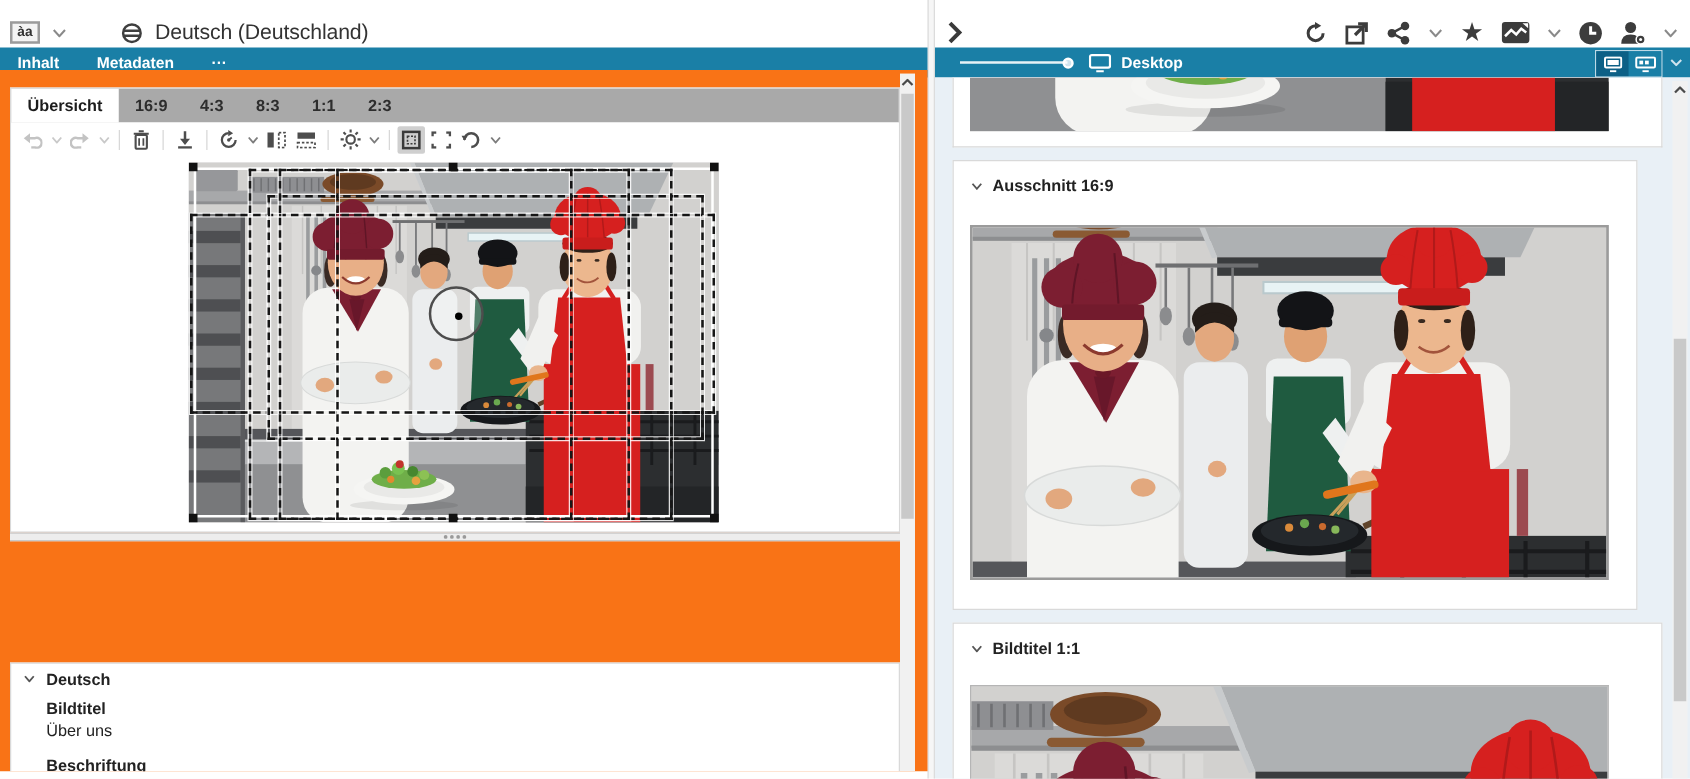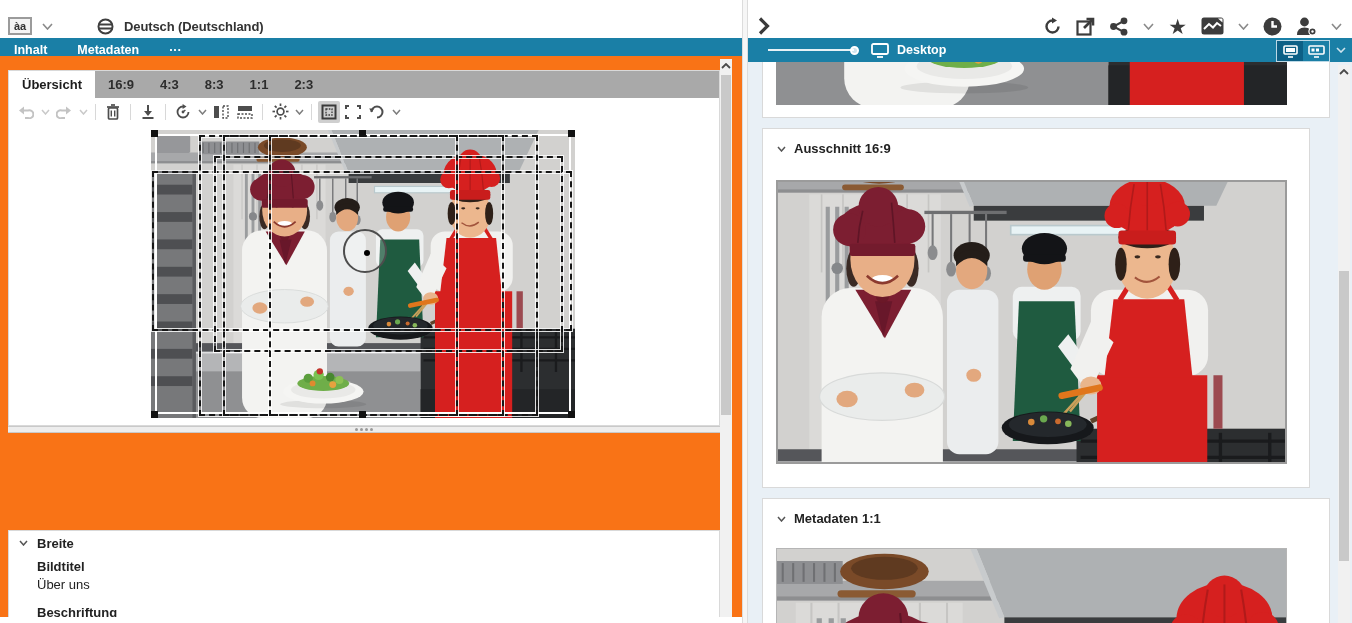--- a/index.html
+++ b/index.html
@@ -4,21 +4,21 @@
 <style>
   * { margin:0; padding:0; box-sizing:border-box; }
   html,body { width:1352px; height:623px; overflow:hidden; background:#fff;
     font-family:"Liberation Sans", sans-serif; color:#222; }
   .abs { position:absolute; }
   #app { position:relative; width:1352px; height:623px; background:#fff; }
 
   
   #topbar { left:0; top:0; width:1352px; height:38px; background:#fff; }
   .tb-group { position:absolute; top:0; height:52px; display:flex; align-items:center; gap:10px; }
-  .tb-label { font-size:13px; font-weight:bold; color:#333; letter-spacing:-0.1px; }
+  .tb-label { font-size:17px; font-weight:normal; color:#333; letter-spacing:-0.1px; }
   .lang-box { width:24px; height:18px; border:2px solid #9b9b9b; background:#f4f4f4;
     font-size:11px; font-weight:bold; color:#333; display:flex; align-items:center; justify-content:center; }
   .icon { display:inline-flex; align-items:center; justify-content:center; }
   .divider-v { position:absolute; left:742px; top:0; width:6px; height:623px;
     background:#f6f6f6; border-left:1px solid #dcdcdc; border-right:1px solid #dcdcdc; }
 
   
   .tealbar { position:absolute; top:38px; height:24px; background:#1a7fa6; }
   #tealbar-left { left:0; width:742px; }
   #tealbar-right { left:748px; width:604px; }
@@ -566,21 +566,21 @@
         <i></i>
       </div>
 
 
     <div class="card" style="left:8px; top:474px; width:712px; height:100px;">
       <span class="icon abs chev-collapse" style="left:10px; top:9px;">
         <svg width="9" height="6" viewBox="0 0 9 6">
             <polyline points="1,1 4.5,5 8,1" fill="none" stroke="#555" stroke-width="1.5"></polyline>
           </svg>
       </span>
-      <span class="lbl abs" style="left:28px; top:5px;">Breite</span>
+      <span class="lbl abs" style="left:28px; top:5px;">Deutsch</span>
       <span class="lbl abs" style="left:28px; top:28px;">Bildtitel</span>
       <span class="val abs" style="left:28px; top:46px;">Über uns</span>
       <span class="lbl abs" style="left:28px; top:74px;">Beschriftung</span>
     </div>
 
     <div class="scrollbar" style="left:720px; top:3px; height:558px;">
       <div class="sb-arrow">
         <svg width="10" height="6" viewBox="0 0 10 6">
             <polyline points="1,5 5,1 9,5" fill="none" stroke="#4a4a4a" stroke-width="1.8"></polyline>
           </svg>
@@ -615,21 +615,21 @@
       </div>
     </div>
 
     <div class="card" style="left:14px; top:436px; width:568px; height:187px;">
       <div class="section-head" style="left:14px; top:12px;">
         <span class="icon">
           <svg width="9" height="6" viewBox="0 0 9 6">
               <polyline points="1,1 4.5,5 8,1" fill="none" stroke="#555" stroke-width="1.5"></polyline>
             </svg>
         </span>
-        <span>Metadaten 1:1</span>
+        <span>Bildtitel 1:1</span>
       </div>
       <div class="preview-img" style="left:13px; top:49px; width:511px; height:130px; border:1px solid #b5b5b5; border-bottom:none;">
         <svg width="509" height="509" viewBox="255 17 994 976" preserveAspectRatio="xMidYMin slice">
             <use href="#scene-art"></use>
           </svg>
       </div>
     </div>
 
     <div class="scrollbar" style="left:590px; top:3px; height:558px;">
       <div class="sb-arrow">

